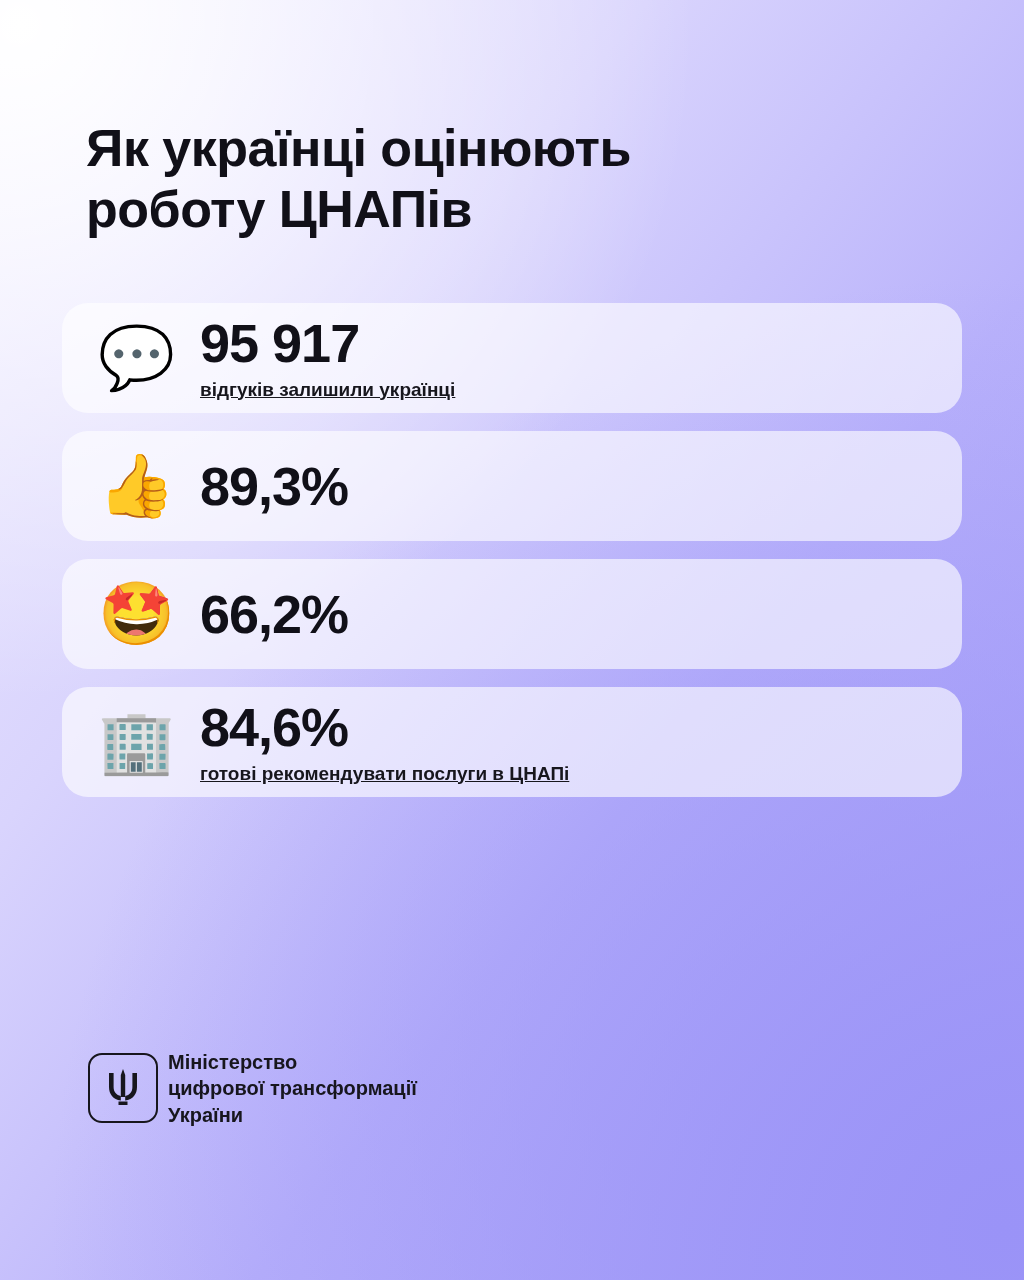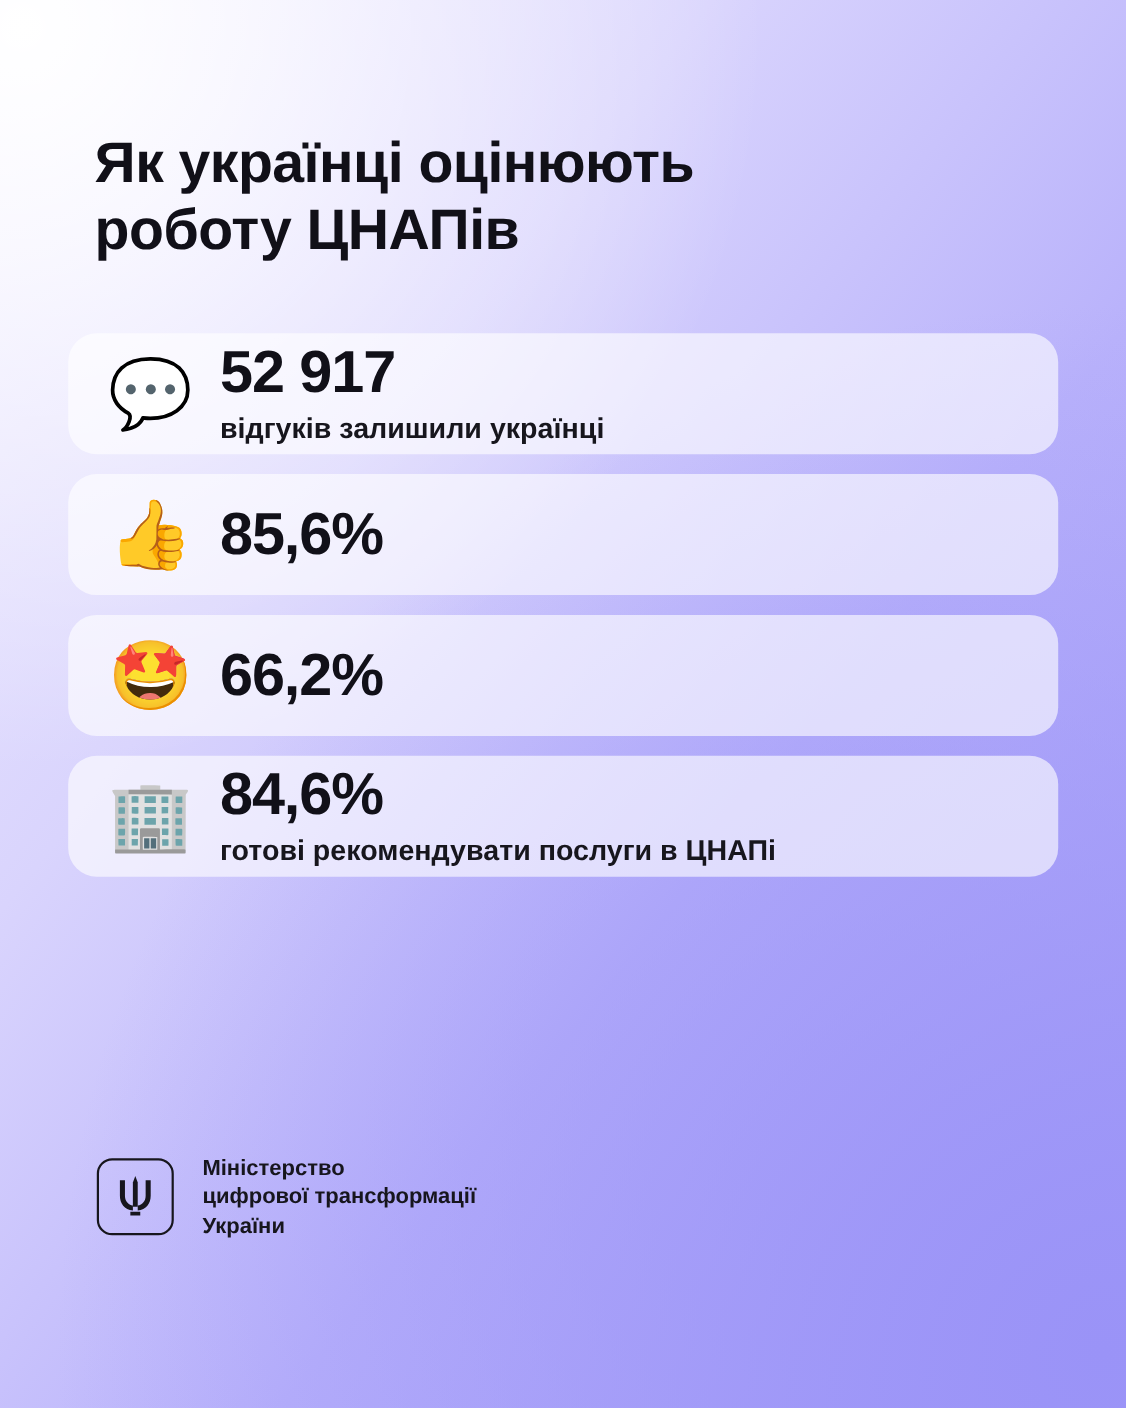--- a/index.html
+++ b/index.html
@@ -69,32 +69,33 @@
     justify-content: center;
   }
   .card-value {
     font-size: 54px;
     font-weight: 700;
     color: #111018;
     line-height: 1.0;
     letter-spacing: -1px;
   }
   .card-label {
-    font-size: 26px;
+    font-size: 19px;
     font-weight: 600;
     color: #17161d;
     margin-top: 9px;
+    text-decoration: underline;
   }
   .footer {
     position: absolute;
     left: 88px;
     bottom: 152px;
     display: flex;
     align-items: center;
-    gap: 26px;
+    gap: 10px;
   }
   .logo-box {
     width: 66px;
     height: 66px;
     border: 2px solid #17161d;
     border-radius: 14px;
     display: flex;
     align-items: center;
     justify-content: center;
   }
@@ -113,29 +114,29 @@
 <div class="poster">
 
   <div class="title">Як українці оцінюють
 роботу ЦНАПів</div>
 
   <div class="cards">
 
     <div class="card">
       <div class="card-emoji">💬</div>
       <div class="card-text">
-        <div class="card-value">52 917</div>
+        <div class="card-value">95 917</div>
         <div class="card-label">відгуків залишили українці</div>
       </div>
     </div>
 
     <div class="card">
       <div class="card-emoji">👍</div>
       <div class="card-text">
-        <div class="card-value">85,6%</div>
+        <div class="card-value">89,3%</div>
       </div>
     </div>
 
     <div class="card">
       <div class="card-emoji">🤩</div>
       <div class="card-text">
         <div class="card-value">66,2%</div>
       </div>
     </div>
 

